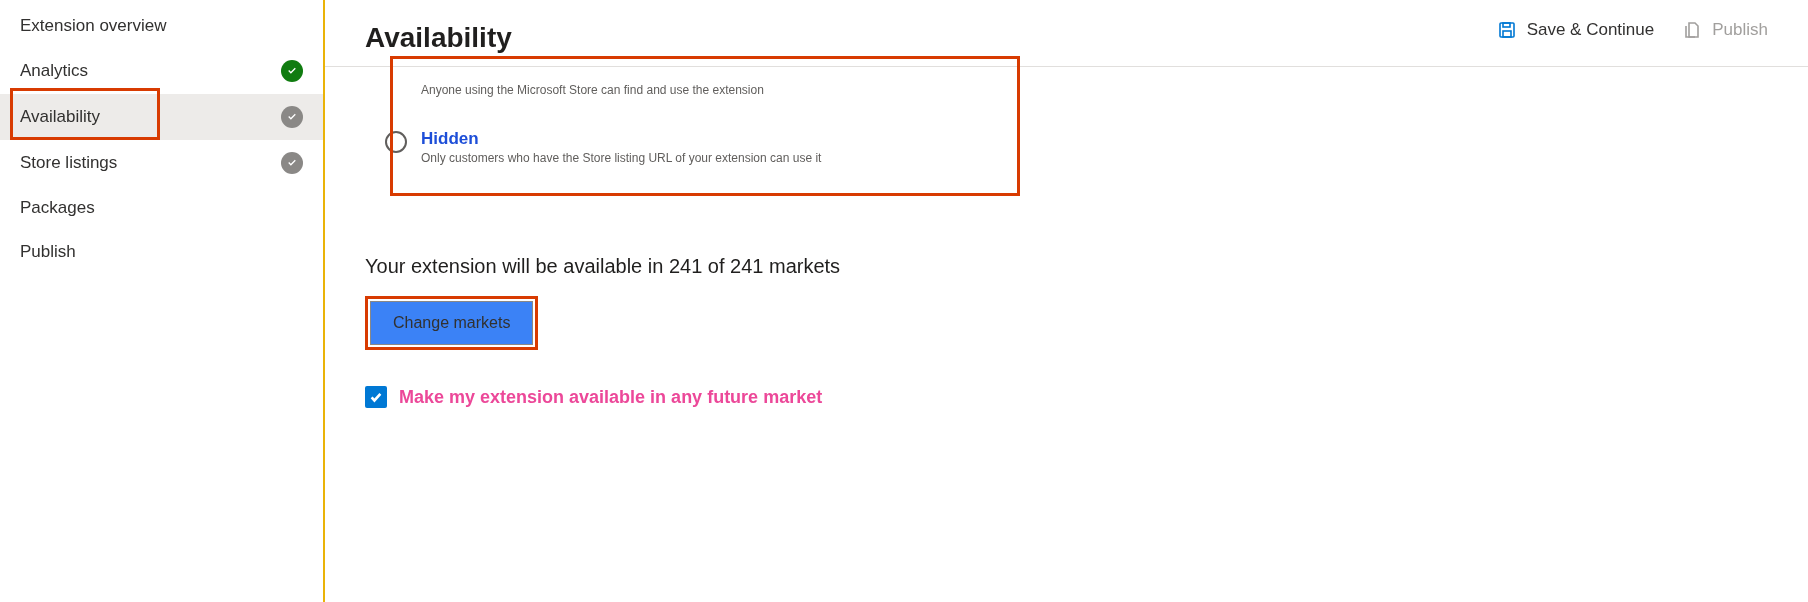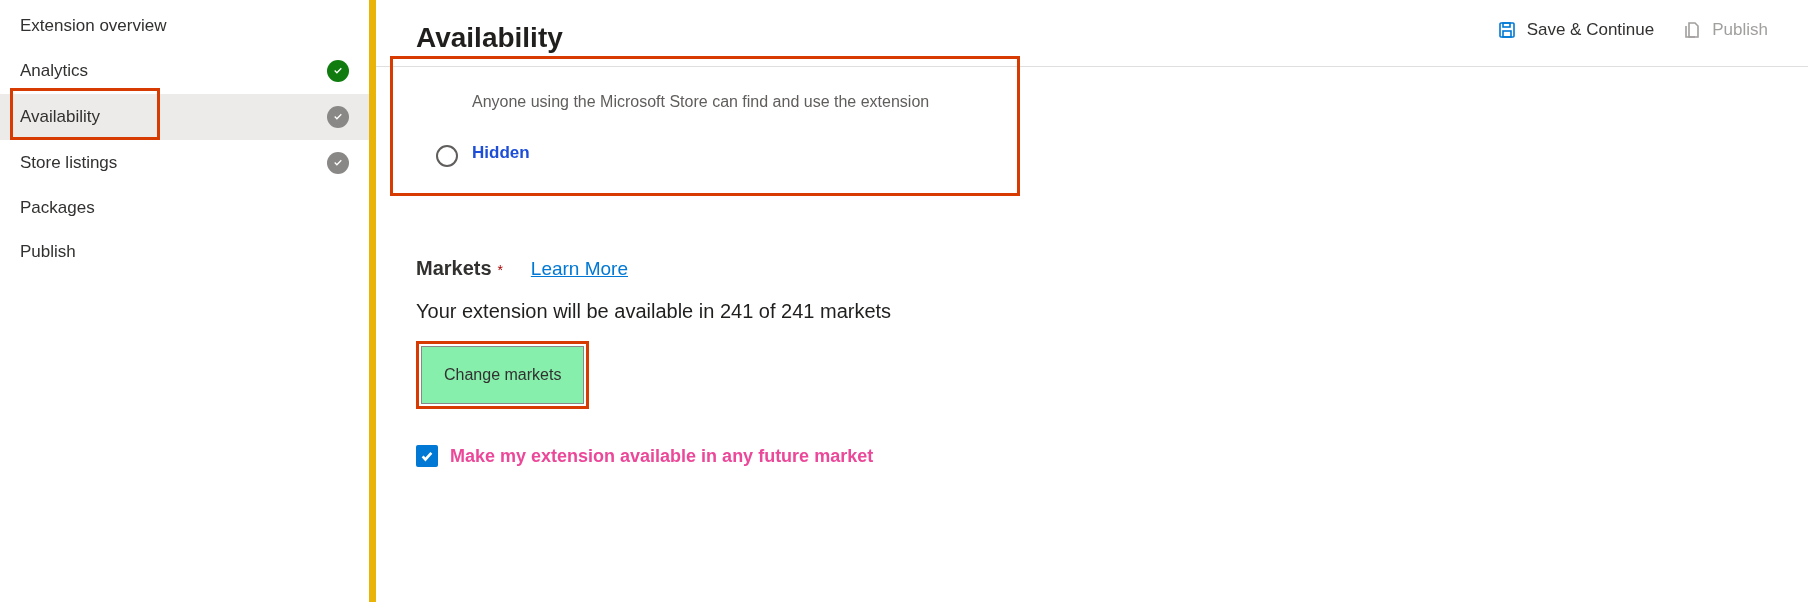--- a/index.html
+++ b/index.html
@@ -16,22 +16,22 @@
       height: 602px;
       overflow: hidden;
       position: relative;
     }
     .layout {
       display: flex;
       height: 100%;
     }
     
     .sidebar {
-      width: 376px;
-      border-right: 7px solid #eab308;
+      width: 325px;
+      border-right: 2px solid #eab308;
       padding-top: 4px;
     }
     .sidebar-item {
       display: flex;
       align-items: center;
       justify-content: space-between;
       padding: 12px 20px 12px 20px;
       font-size: 17px;
       color: #323130;
       cursor: pointer;
@@ -117,23 +117,23 @@
       border-radius: 50%;
       margin-top: 2px;
       flex-shrink: 0;
     }
     .radio-label .title {
       font-size: 17px;
       color: #1d4ed8;
       font-weight: 600;
     }
     .radio-label .desc {
-      font-size: 16px;
+      font-size: 12px;
       color: #605e5c;
-      margin-top: 12px;
+      margin-top: 2px;
     }
     .desc-only { margin-left: 36px; }
     .red-box-2 {
       border: 3px solid #d83b01;
       position: absolute;
       left: 390px; top: 56px; width: 630px; height: 140px;
       pointer-events: none;
     }
     .markets-section {
       margin-top: 72px;
@@ -158,22 +158,22 @@
       margin-top: 20px;
     }
     .change-btn-wrap {
       margin-top: 18px;
       display: inline-block;
       border: 3px solid #d83b01;
       padding: 2px;
     }
     .change-btn {
       border: 1px solid #8a8886;
-      background: #86efac;
-      padding: 19px 22px;
+      background: #3b82f6;
+      padding: 12px 22px;
       font-size: 16px;
       color: #323130;
       cursor: pointer;
     }
     .checkbox-row {
       display: flex;
       align-items: center;
       gap: 12px;
       margin-top: 36px;
     }
@@ -244,30 +244,26 @@
       <div class="radio-row">
         <div class="radio-label desc-only">
           <div class="desc">Anyone using the Microsoft Store can find and use the extension</div>
         </div>
       </div>
       <div style="height:24px"></div>
       <div class="radio-row">
         <span class="radio-circle"></span>
         <div class="radio-label">
           <div class="title">Hidden</div>
+          <div class="desc">Only customers who have the Store listing URL of your extension can use it</div>
         </div>
       </div>
     </div>
 
     <section class="markets-section">
-      <div>
-        <span class="markets-heading">Markets</span>
-        <span class="req-star">*</span>
-        <a class="learn-more">Learn More</a>
-      </div>
       <div class="markets-text">Your extension will be available in 241 of 241 markets</div>
       <div class="change-btn-wrap">
         <button class="change-btn">Change markets</button>
       </div>
       <div class="checkbox-row">
         <span class="checkbox">
           <svg viewBox="0 0 16 16">
               <path d="M3 8.5 6.2 12 13 4.5"></path>
             </svg>
         </span>

